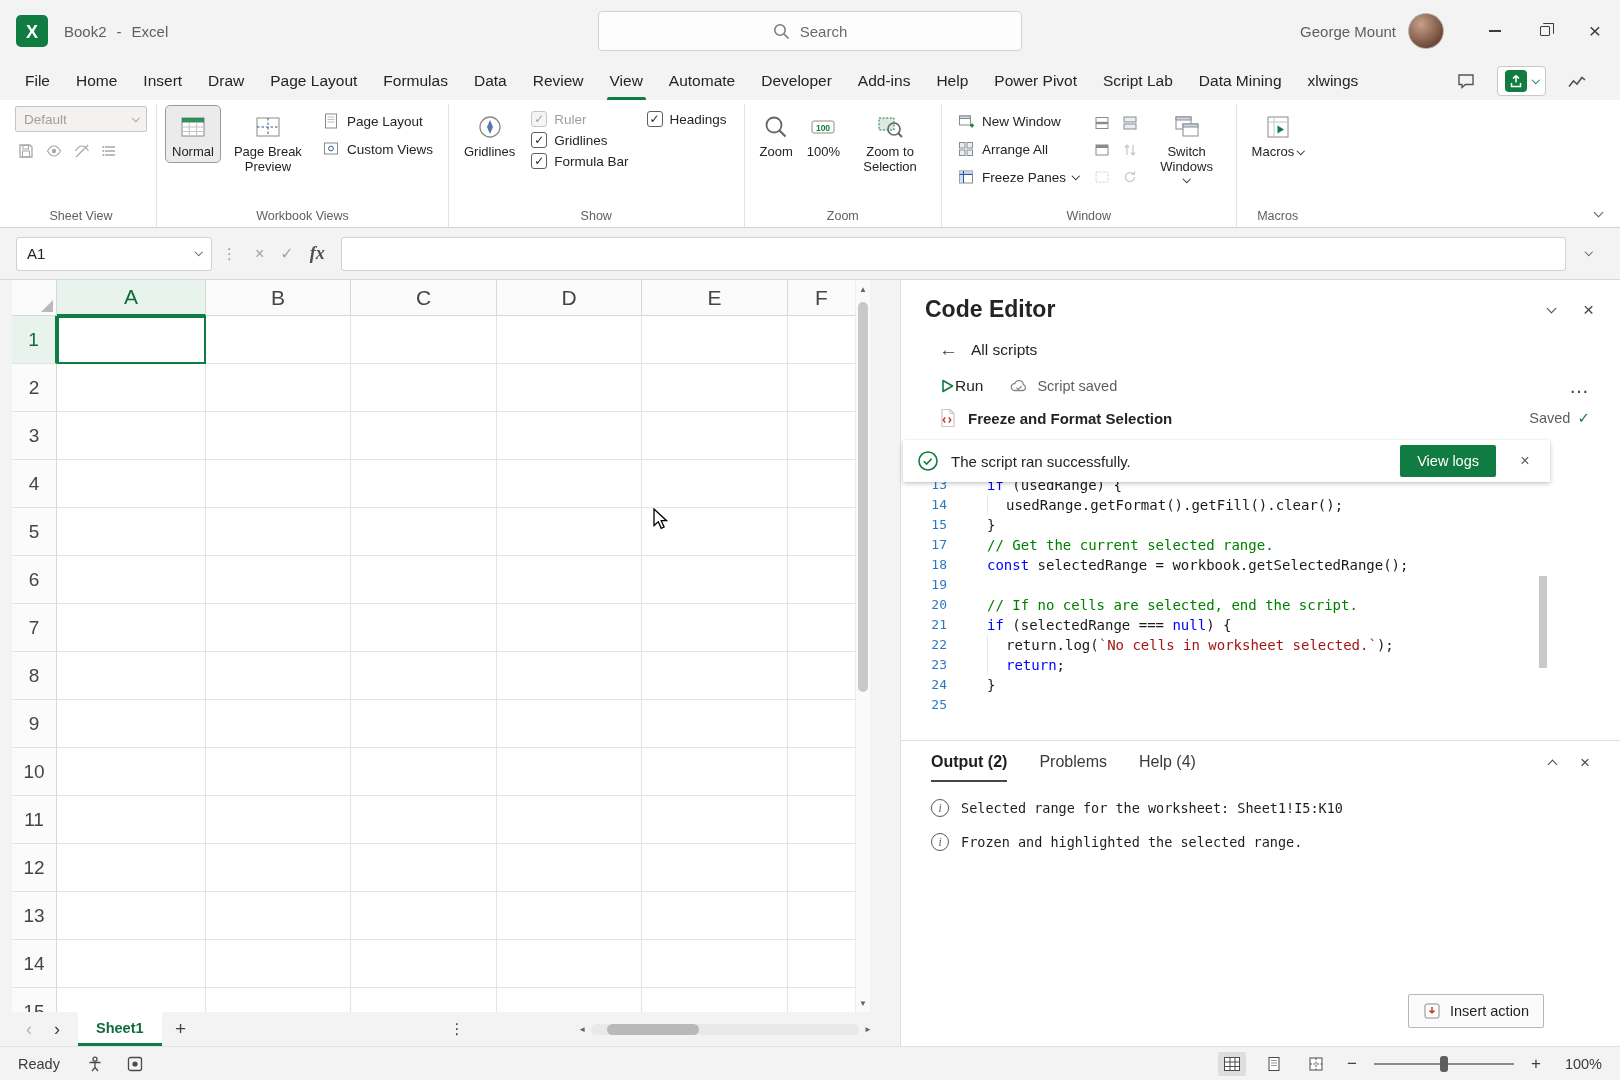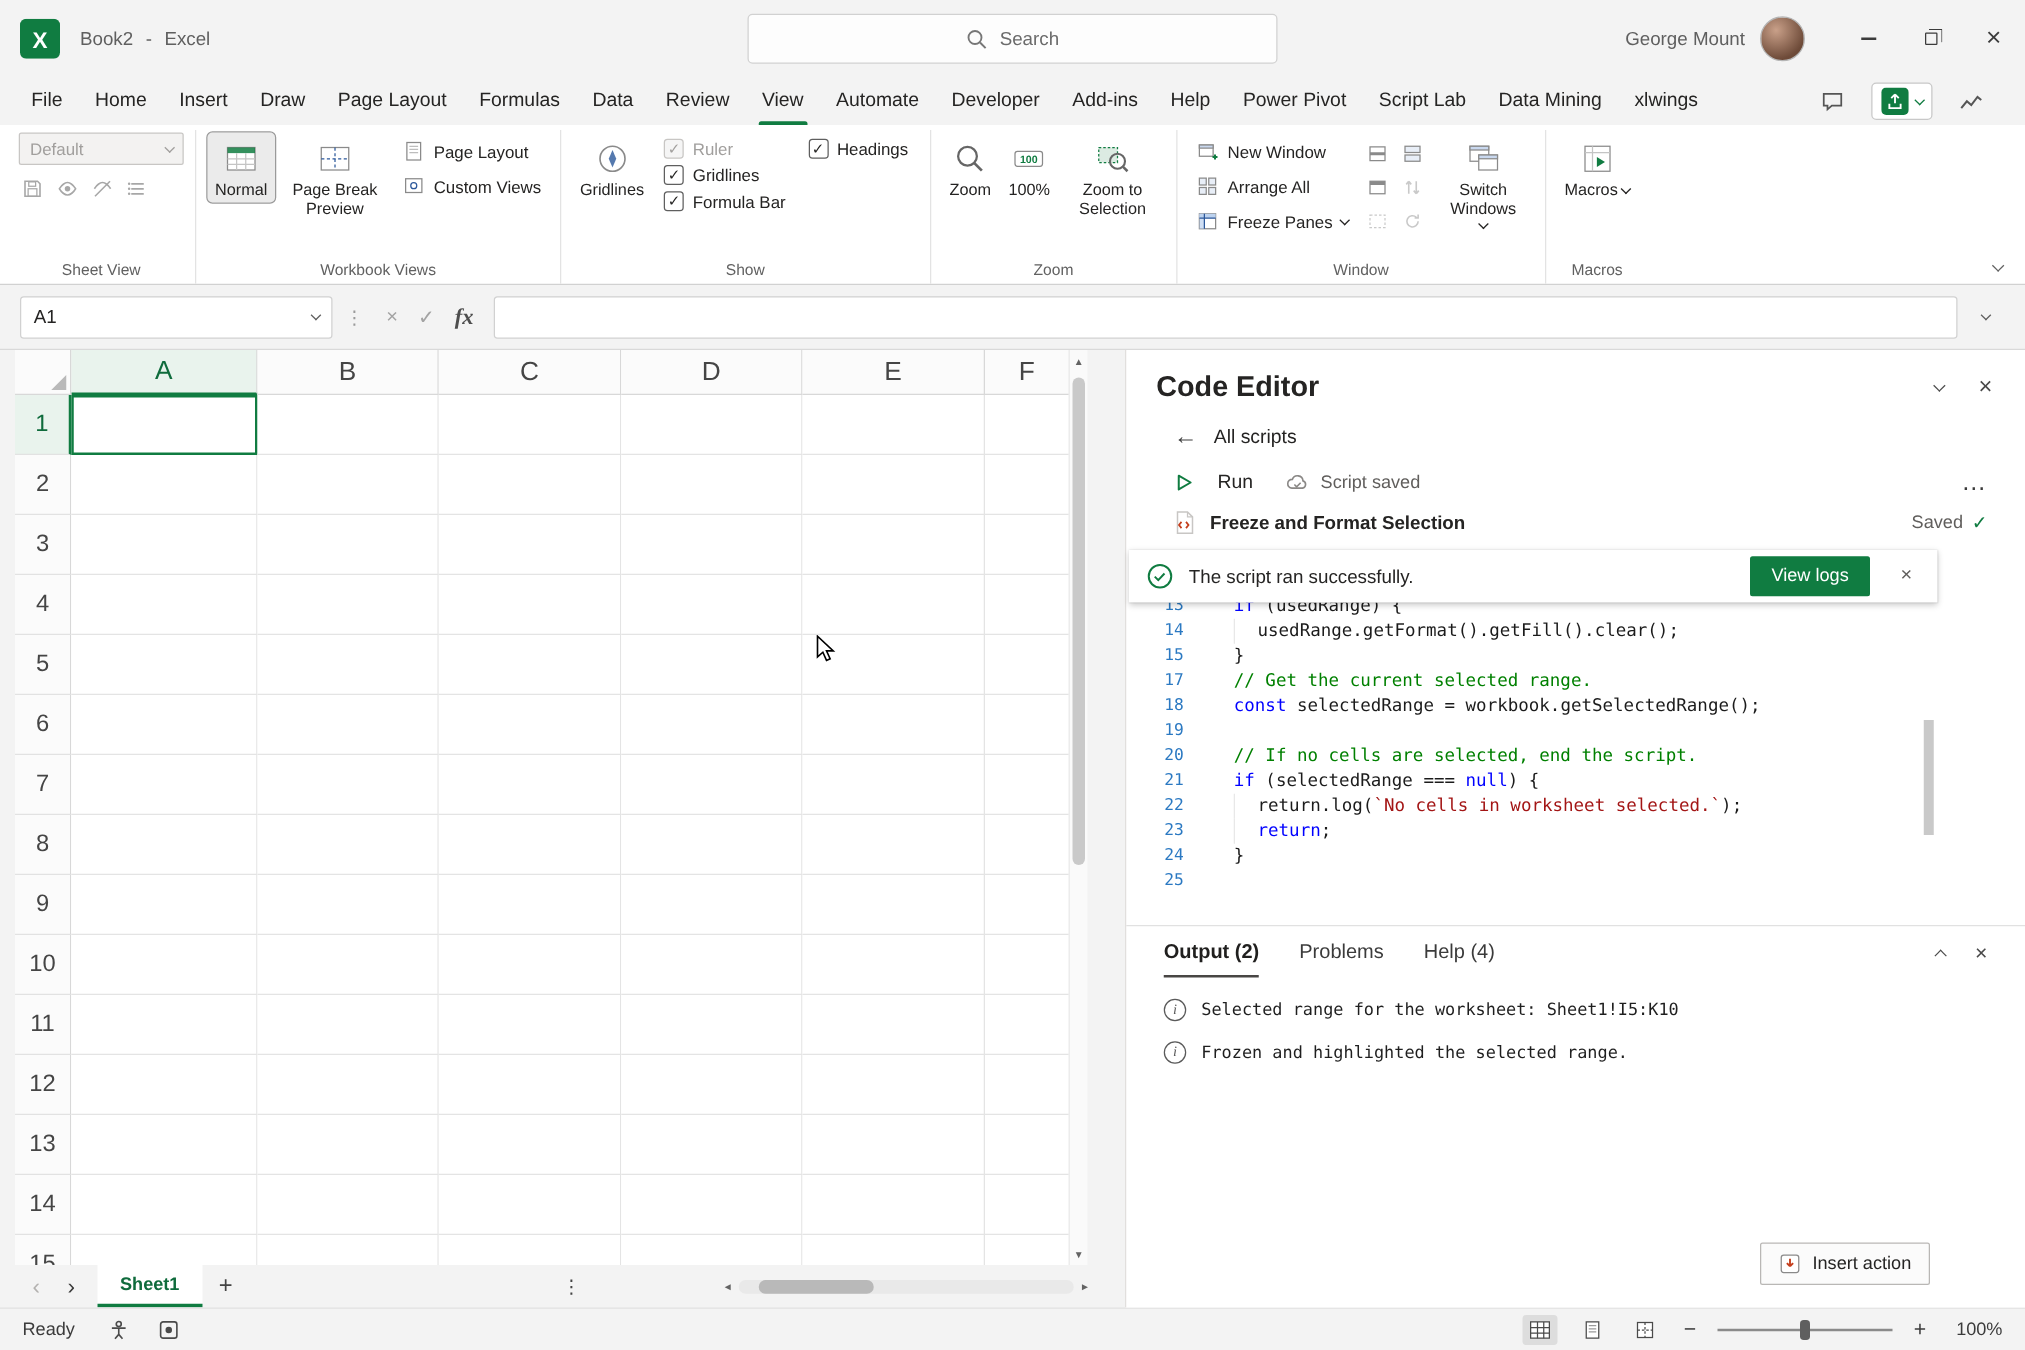--- a/index.html
+++ b/index.html
@@ -51,21 +51,21 @@
 .minigrid{display:grid;grid-template-columns:26px 26px;grid-auto-rows:25px;gap:2px;padding:4px 2px}
 .minibtn{display:flex;align-items:center;justify-content:center;border-radius:3px}
 .minibtn.dim{opacity:.45}
 .ribbon-collapse{position:absolute;right:18px;bottom:8px;color:#5f5f5f}
 .chev{display:inline-block;width:7px;height:7px;border-right:1.7px solid currentColor;border-bottom:1.7px solid currentColor;transform:rotate(45deg);margin-top:-3px}
 .chev.up{transform:rotate(-135deg);margin-top:3px}
 .chev.sm{width:5.5px;height:5.5px}
 
 
 .formula-bar{height:52px;flex:0 0 auto;display:flex;align-items:center;padding:7px 16px;gap:8px;background:#f3f3f3;border-bottom:1px solid #d9d9d9}
-.namebox{width:250px;height:34px;background:#fff;border:1px solid #d1d1d1;border-radius:3px;display:flex;align-items:center;padding:0 10px;font-size:15px;color:#252423}
+.namebox{width:196px;height:34px;background:#fff;border:1px solid #d1d1d1;border-radius:3px;display:flex;align-items:center;padding:0 10px;font-size:15px;color:#252423}
 .namebox .chev{margin-left:auto;color:#5f5f5f}
 .fsep{color:#9a9a9a;font-size:15px;padding:0 2px}
 .fbtns{display:flex;align-items:center;gap:16px;padding:0 8px}
 .fcancel,.fenter{color:#a3a3a3;font-size:16px}
 .fx{font-family:"Liberation Serif",serif;font-style:italic;font-weight:700;font-size:18px;color:#4e4e4e}
 .finput{flex:1;height:34px;background:#fff;border:1px solid #d1d1d1;border-radius:3px;font-size:15px;padding:0 8px;outline:none;color:#252423}
 .fexpand{width:30px;height:34px;display:flex;align-items:center;justify-content:center;color:#5f5f5f}
 
 
 .main{flex:1;display:flex;min-height:0}
@@ -112,21 +112,21 @@
 .zoom-pct{min-width:44px;text-align:right}
 
 
 .code-panel{flex:1;background:#fff;border-left:1px solid #e1dfdd;display:flex;flex-direction:column;position:relative;min-width:0;min-height:0}
 .cp-header{display:flex;align-items:center;padding:16px 26px 6px 24px}
 .cp-title{font-size:23px;font-weight:600;color:#252423}
 .cp-hicons{margin-left:auto;display:flex;align-items:center;gap:28px;color:#4a4a4a}
 .cp-back{display:flex;align-items:center;gap:13px;padding:10px 24px 4px 38px;font-size:15.5px;color:#252423}
 .back-ar{font-size:19px;color:#3f3f3f}
 .cp-run{display:flex;align-items:center;padding:12px 30px 6px 38px;font-size:15.5px}
-.runbtn{display:flex;align-items:center;gap:19px;color:#252423}
+.runbtn{display:flex;align-items:center;gap:0;color:#252423}
 .save-status{display:flex;align-items:center;gap:8px;color:#605e5c;margin-left:26px;font-size:14.5px}
 .cp-more{margin-left:auto;font-size:20px;color:#3b3b3b;letter-spacing:1px;line-height:10px}
 .cp-script{display:flex;align-items:center;gap:11px;padding:7px 30px 7px 38px;font-size:15px}
 .script-name{font-weight:700;color:#252423}
 .saved-wrap{margin-left:auto;display:flex;align-items:center;gap:7px;color:#605e5c;font-size:14.5px}
 .saved-check{color:#107C41;font-weight:700;font-size:15px}
 .notif{margin:5px 70px 0 2px;height:42px;background:#fff;box-shadow:0 1.6px 5px rgba(0,0,0,.22),0 0 1px rgba(0,0,0,.15);display:flex;align-items:center;padding:0 8px 0 14px;gap:12px;position:relative;z-index:2}
 .notif-msg{font-size:15px;color:#252423}
 .viewlogs-btn{margin-left:auto;background:#107C41;color:#fff;font-size:14.5px;padding:8px 17px;border-radius:2px}
 .notif-close{width:34px;text-align:center;color:#605e5c;font-size:16px}

